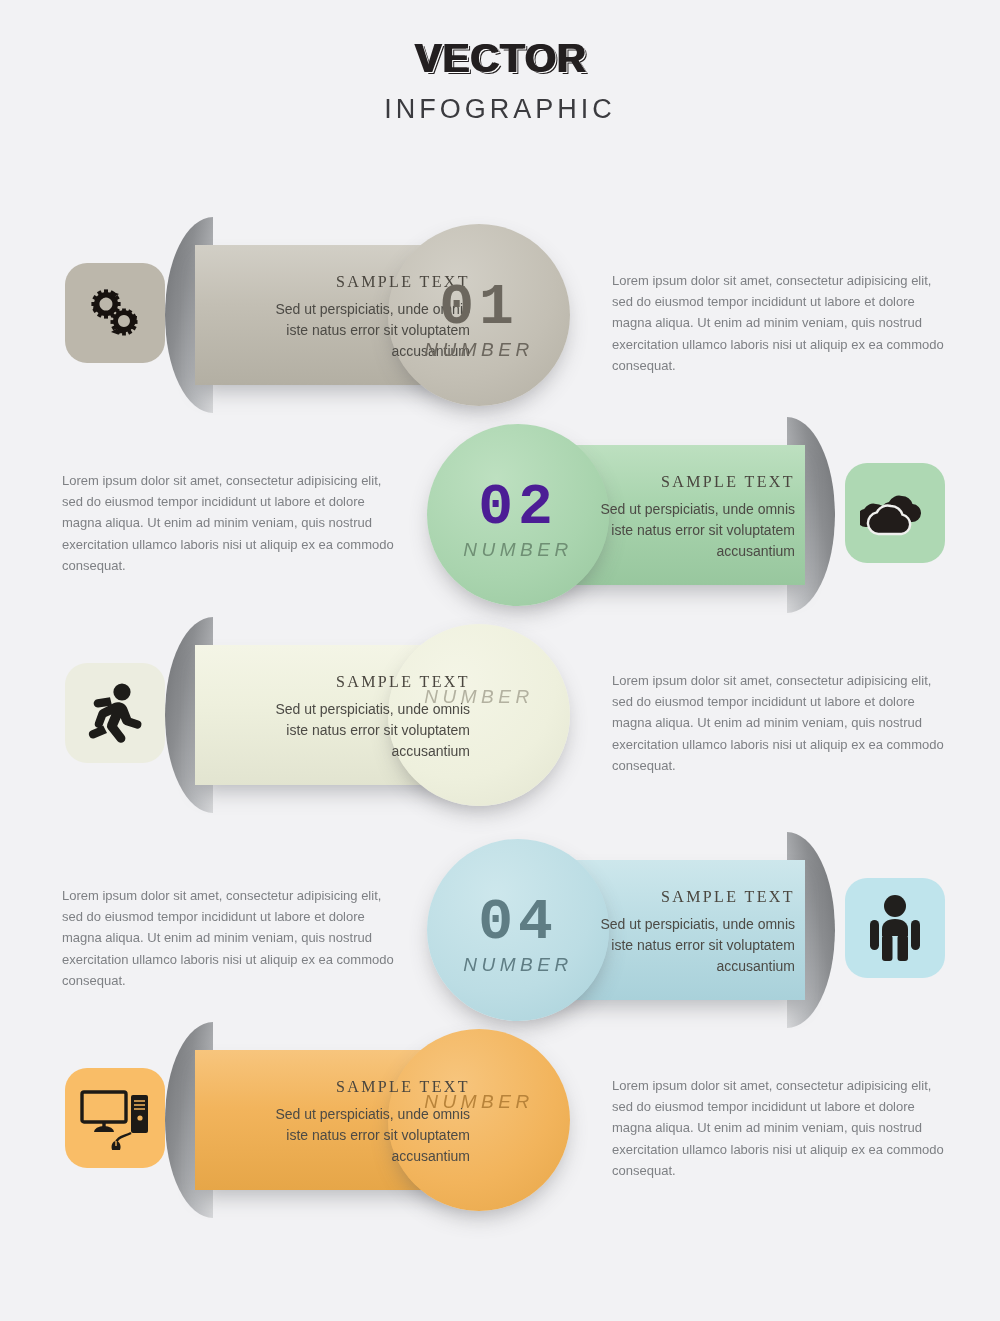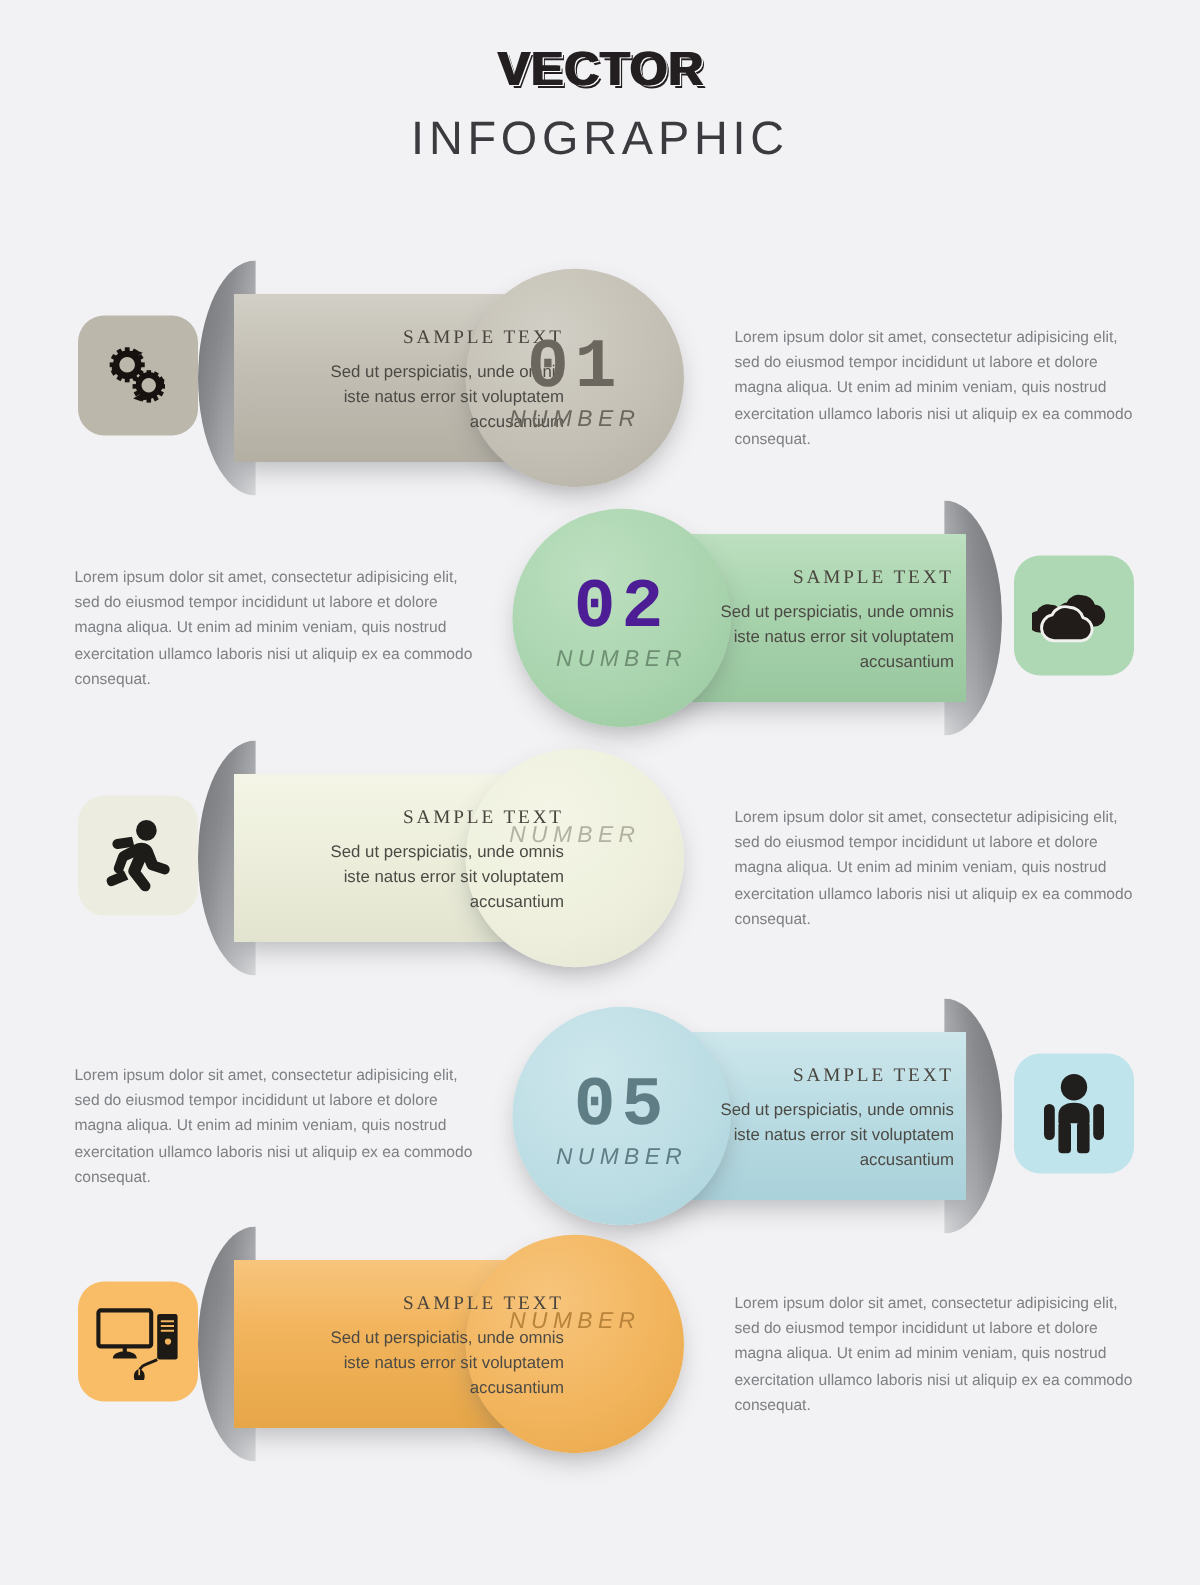--- a/index.html
+++ b/index.html
@@ -22,21 +22,21 @@
     line-height:1;
     display:inline-block;
     text-shadow:
       2px 0 0 #231f20,
       3px 1px 0 #ffffff,
       4px 2px 0 #231f20;
   }
   .title-infographic{
     font-family:"Liberation Sans",sans-serif;
     font-weight:300;
-    font-size:39px;
+    font-size:27px;
     letter-spacing:4px;
     color:#3b3b3f;
     margin-top:16px;
   }
 
   
   .row{position:absolute;left:0;width:1000px;height:200px;}
 
   
   .banner{position:absolute;top:30px;height:140px;}
@@ -257,21 +257,21 @@
     <div class="row" style="top: 830px;">
       <div class="banner" style="left: 430px; width: 375px;">
         <div class="tail right"></div>
         <div class="bar" style="left: 90px; width: 285px; background: linear-gradient(rgb(205, 231, 236) 0%, rgb(188, 221, 228) 42%, rgb(169, 209, 218) 100%);"></div>
         <div class="circle" style="left: -3px; background: radial-gradient(circle at 38% 30%, rgb(205, 231, 236) 0%, rgb(188, 221, 228) 58%, rgb(169, 209, 218) 100%);"></div>
         <div class="bar-text" style="left: 150px; width: 215px; text-align: right;">
           <div class="sample-title">SAMPLE  TEXT</div>
           <div class="sample-body">Sed ut perspiciatis, unde omnis iste natus error sit voluptatem  accusantium</div>
         </div>
         <div class="num-block" style="left: -3px;">
-          <div class="num" style="color: rgb(95, 125, 132);">05</div>
+          <div class="num" style="color: rgb(95, 125, 132);">04</div>
           <div class="num-label" style="color: rgb(95, 125, 132);">NUMBER</div>
         </div>
       </div>
       <div class="side-text left" style="top: 55px;">Lorem ipsum dolor sit amet, consectetur adipisicing elit, sed do eiusmod tempor incididunt ut labore et dolore magna aliqua. Ut enim ad minim veniam, quis nostrud exercitation ullamco laboris nisi ut aliquip ex ea commodo consequat.</div>
       <div class="icon-tile" style="left: 845px; top: 48px; background: rgb(191, 228, 236);">
         <svg width="58" height="68" viewBox="0 0 58 68">
         <g fill="#211f1d">
           <circle cx="29" cy="12" r="11"></circle>
           <rect x="4" y="26" width="9" height="30" rx="4.5"></rect>
           <rect x="45" y="26" width="9" height="30" rx="4.5"></rect>

